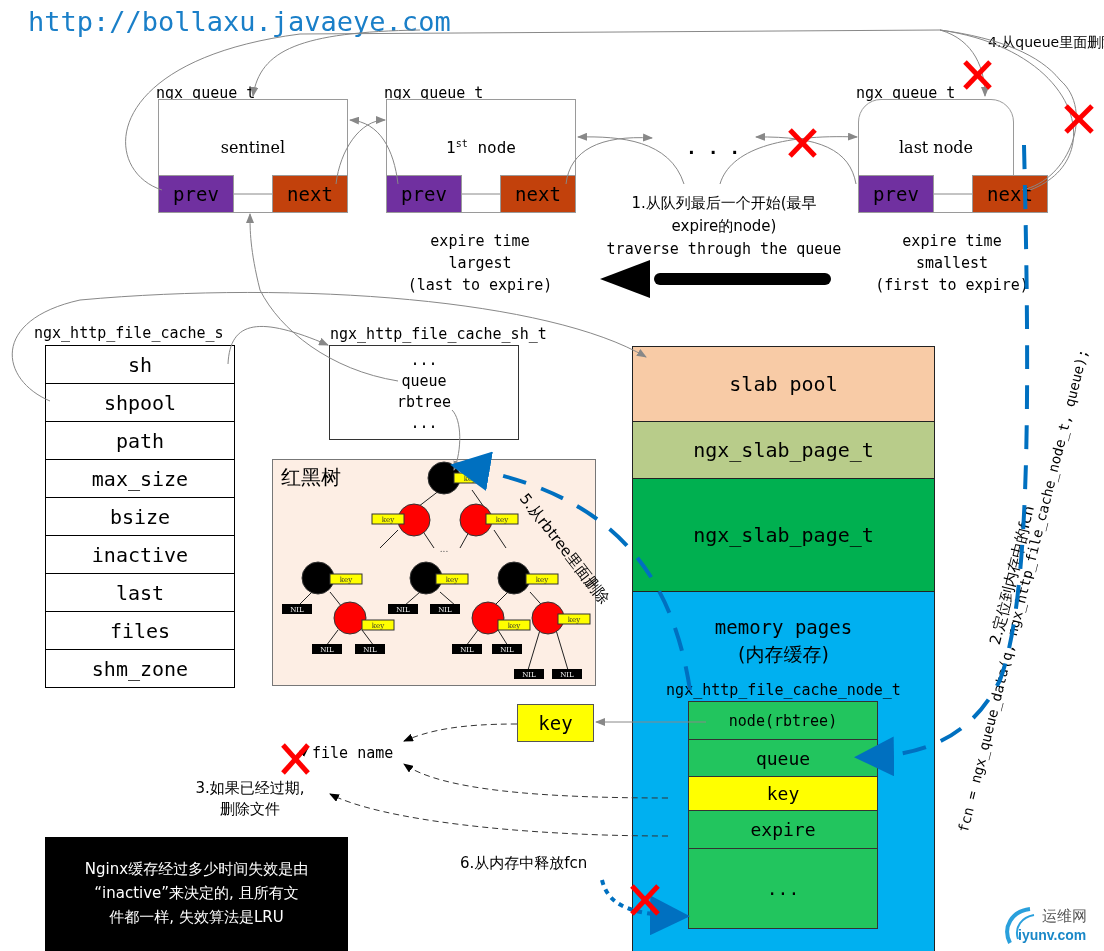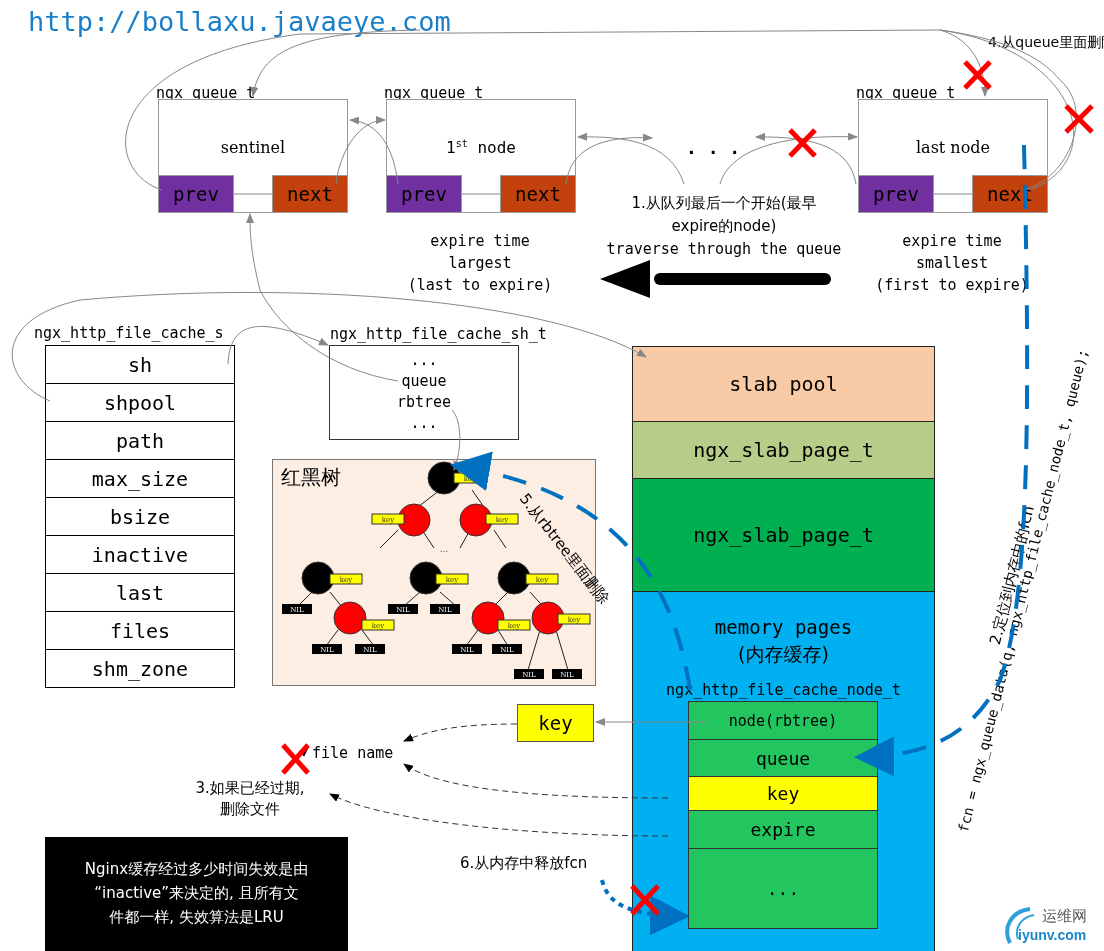--- a/index.html
+++ b/index.html
@@ -37,21 +37,21 @@
     <div class="abs center mono" style="left:0;right:0;top:38px;font-size:16px;">
       <span>1</span><sup style="font-size:10px;">st</sup><span> node</span>
     </div>
   </div>
   <div class="cell prev" style="left:386px;top:175px;width:76px;height:38px;">prev</div>
   <div class="cell next" style="left:500px;top:175px;width:76px;height:38px;">next</div>
 
   <div class="abs mono" style="left:686px;top:142px;font-size:18px;font-weight:bold;">· · ·</div>
 
   <div class="lbl" style="left:856px;top:84px;">ngx_queue_t</div>
-  <div class="box" style="left:858px;top:99px;width:190px;height:114px;">
+  <div class="box" style="left:858px;top:99px;width:156px;height:114px;border-radius:23px;">
     <div class="abs center" style="left:0;right:0;top:38px;font-size:16px;">last node</div>
   </div>
   <div class="cell prev" style="left:858px;top:175px;width:76px;height:38px;">prev</div>
   <div class="cell next" style="left:972px;top:175px;width:76px;height:38px;">next</div>
 
   <div class="abs center mono" style="left:390px;top:230px;width:180px;font-size:15px;line-height:22px;">
     <div>expire time</div>
     <div>largest</div>
     <div>(last to expire)</div>
   </div>

